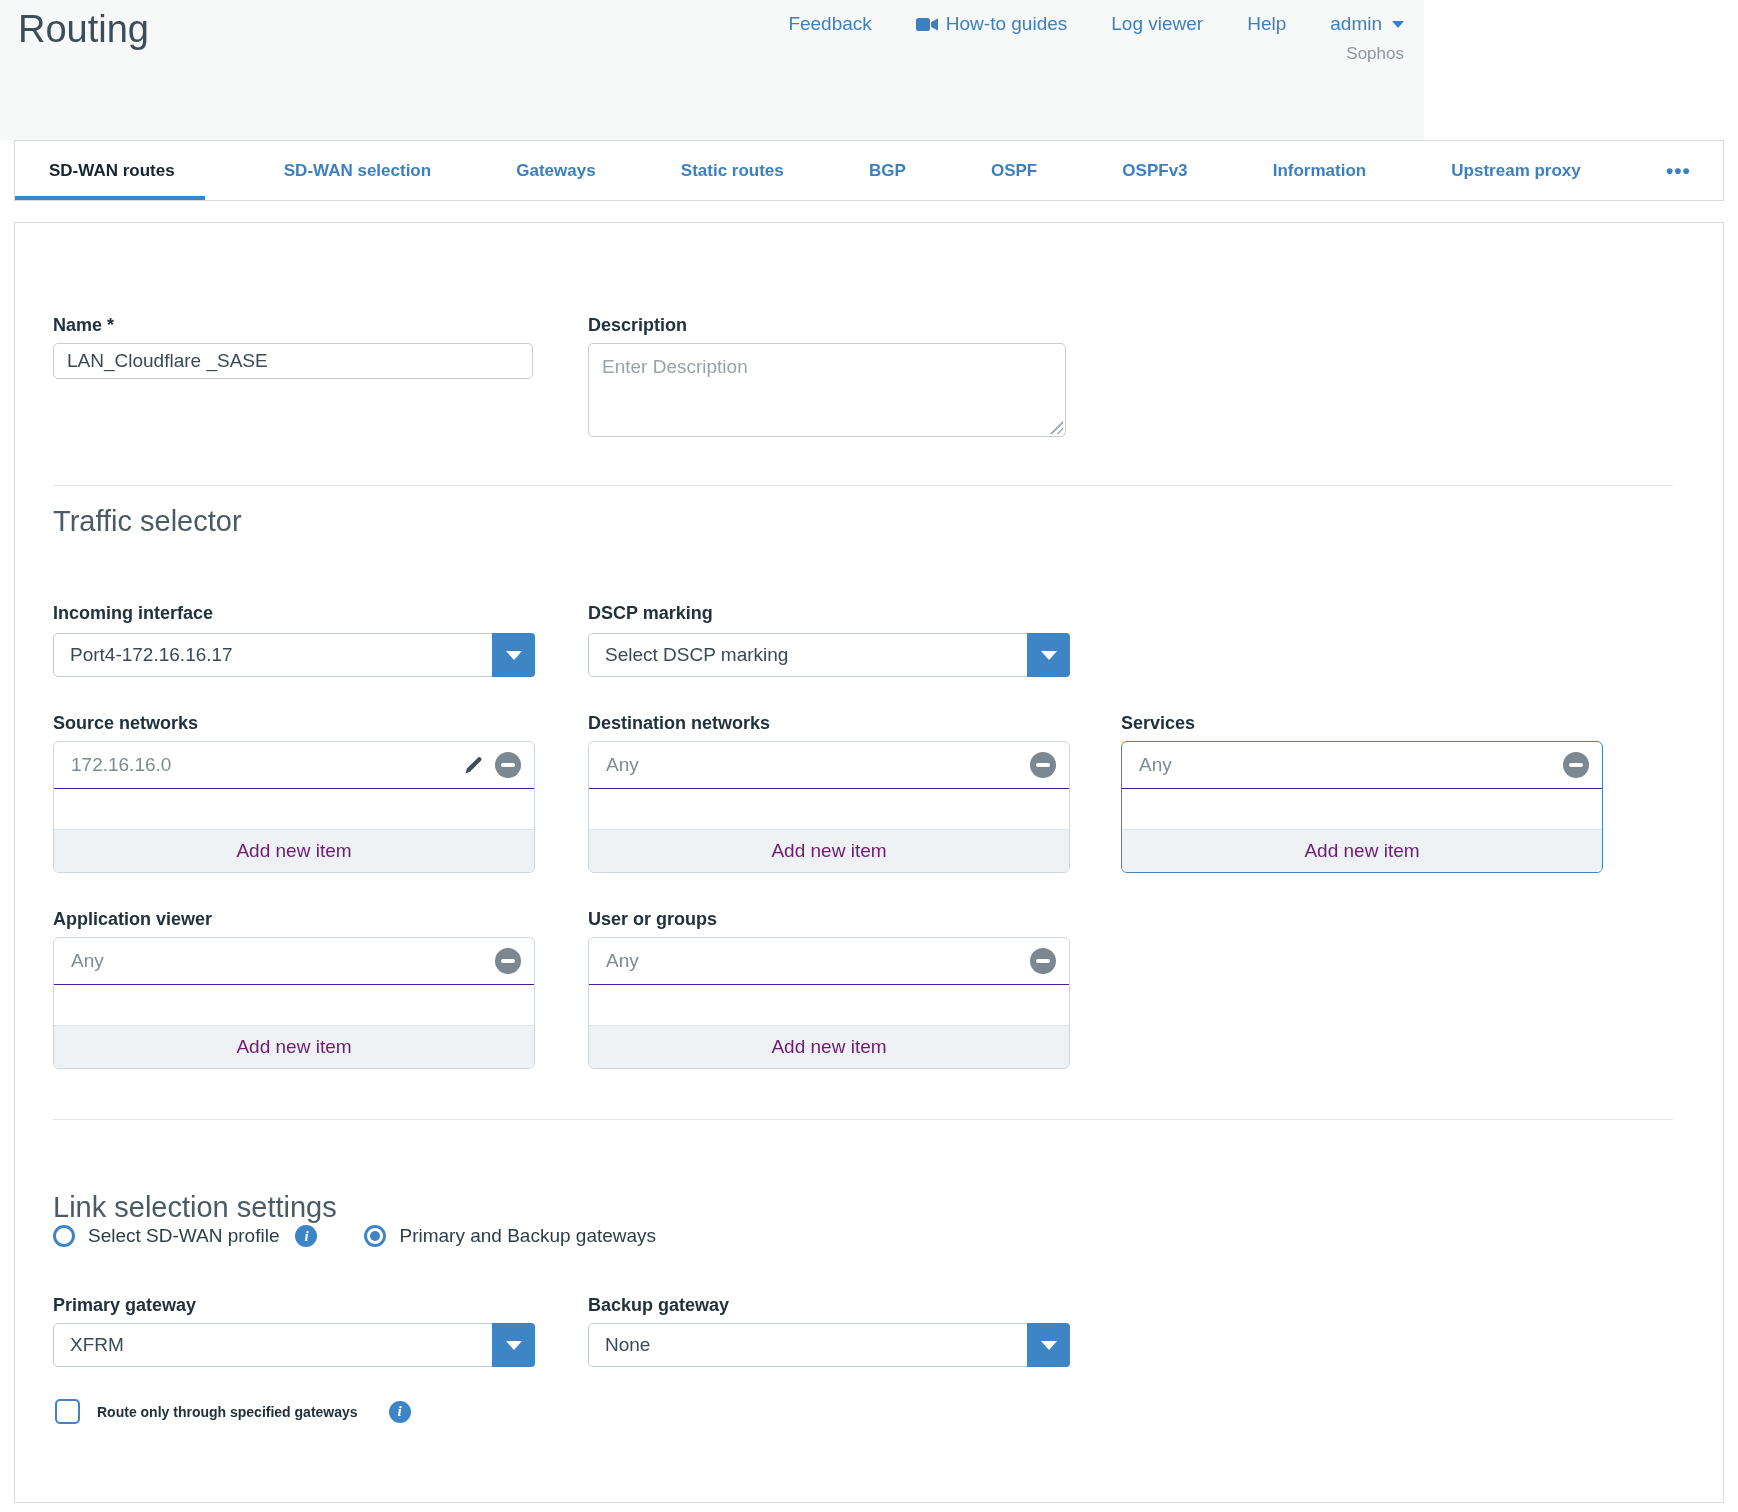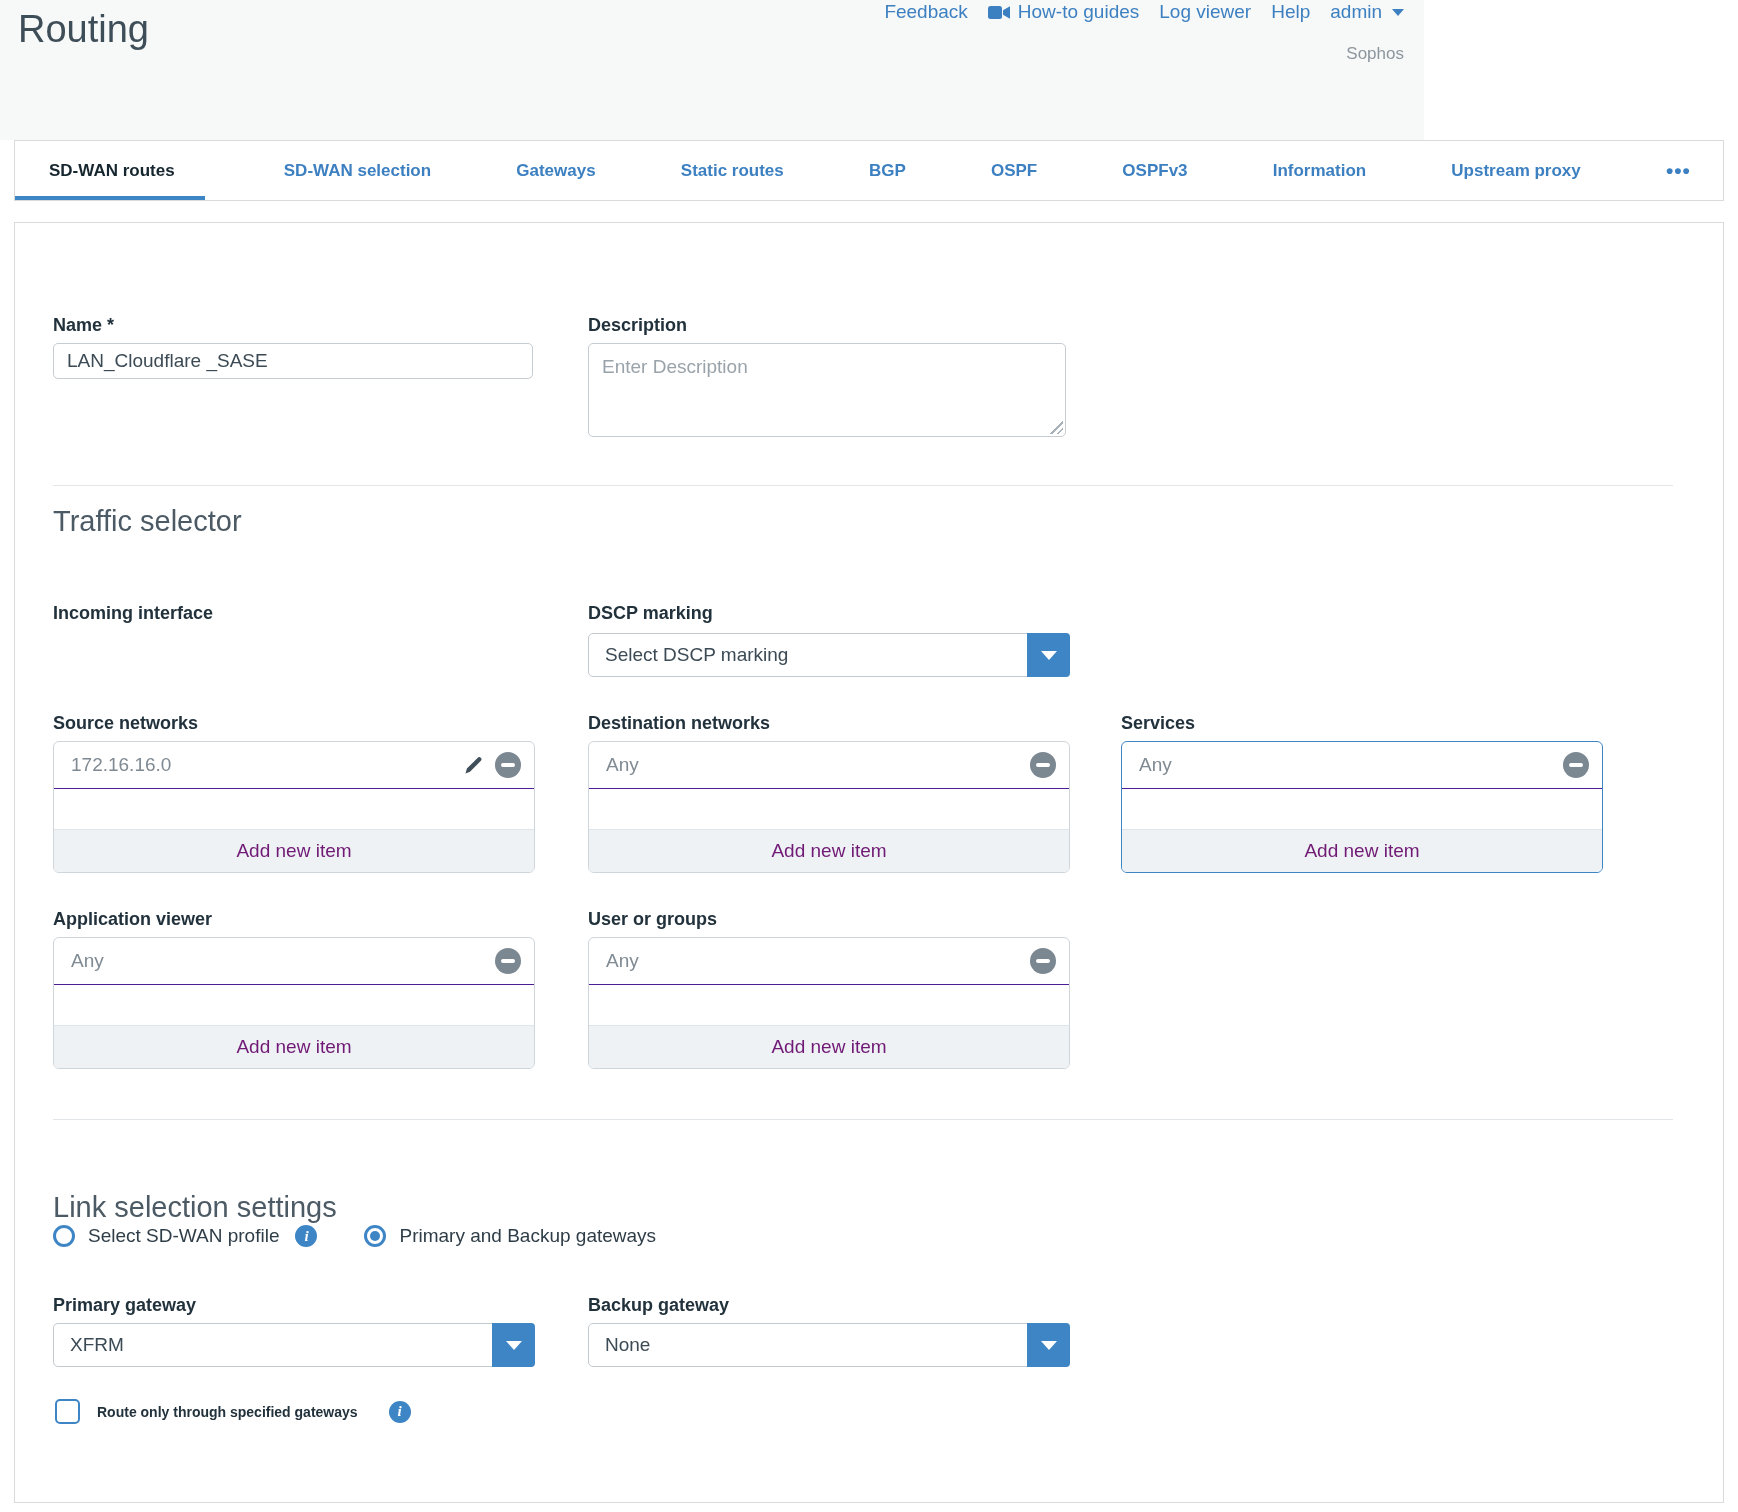--- a/index.html
+++ b/index.html
@@ -3,21 +3,21 @@
 <meta charset="utf-8">
 <style>
   * { margin:0; padding:0; box-sizing:border-box; }
   html,body { width:1738px; height:1512px; background:#ffffff;
     font-family:"Liberation Sans", sans-serif; -webkit-font-smoothing:antialiased; }
   .page { position:relative; width:1738px; height:1512px; overflow:hidden; }
 
   
   header { position:absolute; left:0; top:0; width:1424px; height:140px; background:#f7f8f8; }
   h1.title { position:absolute; left:18px; top:8px; font-size:38px; font-weight:400; color:#3e4e59; }
-  .top-links { position:absolute; right:20px; top:1px; display:flex; align-items:flex-end; gap:20px; }
+  .top-links { position:absolute; right:20px; top:13px; display:flex; align-items:flex-end; gap:44px; }
   .top-links a { color:#3d80c1; font-size:19px; text-decoration:none; display:flex; align-items:center; gap:8px; cursor:pointer; white-space:nowrap; }
   .vid-icon svg { display:block; }
   .caret-down { width:0; height:0; border-left:6px solid transparent; border-right:6px solid transparent; border-top:7px solid #3d80c1; margin-left:2px; }
   .brand { position:absolute; right:20px; top:44px; font-size:17px; color:#8d969e; }
 
   
   .tabstrip { position:absolute; left:14px; top:140px; width:1710px; height:61px;
     background:#fff; border:1px solid #dadada; display:flex; align-items:stretch;
     justify-content:space-between; padding-right:26px; }
   .tab { display:flex; align-items:center; font-size:17px; font-weight:700; color:#3d80c1;
@@ -155,20 +155,26 @@
     <div class="textarea-wrap">
       <textarea class="desc" placeholder="Enter Description" style=""></textarea>
       <div class="grip"></div>
     </div>
 
     <div class="divider pos-div1"></div>
 
     <div class="section-heading pos-ts-heading">Traffic selector</div>
 
     <div class="field-label pos-ii-label">Incoming interface</div>
+    <div class="dd pos-dd1">
+      <div class="dd-value">Port4-172.16.16.17</div>
+      <div class="dd-btn">
+          <div class="dd-caret"></div>
+        </div>
+    </div>
 
     <div class="field-label pos-dscp-label">DSCP marking</div>
     <div class="dd pos-dd2">
       <div class="dd-value">Select DSCP marking</div>
       <div class="dd-btn">
           <div class="dd-caret"></div>
         </div>
     </div>
 
     <div class="field-label pos-src-label">Source networks</div>

